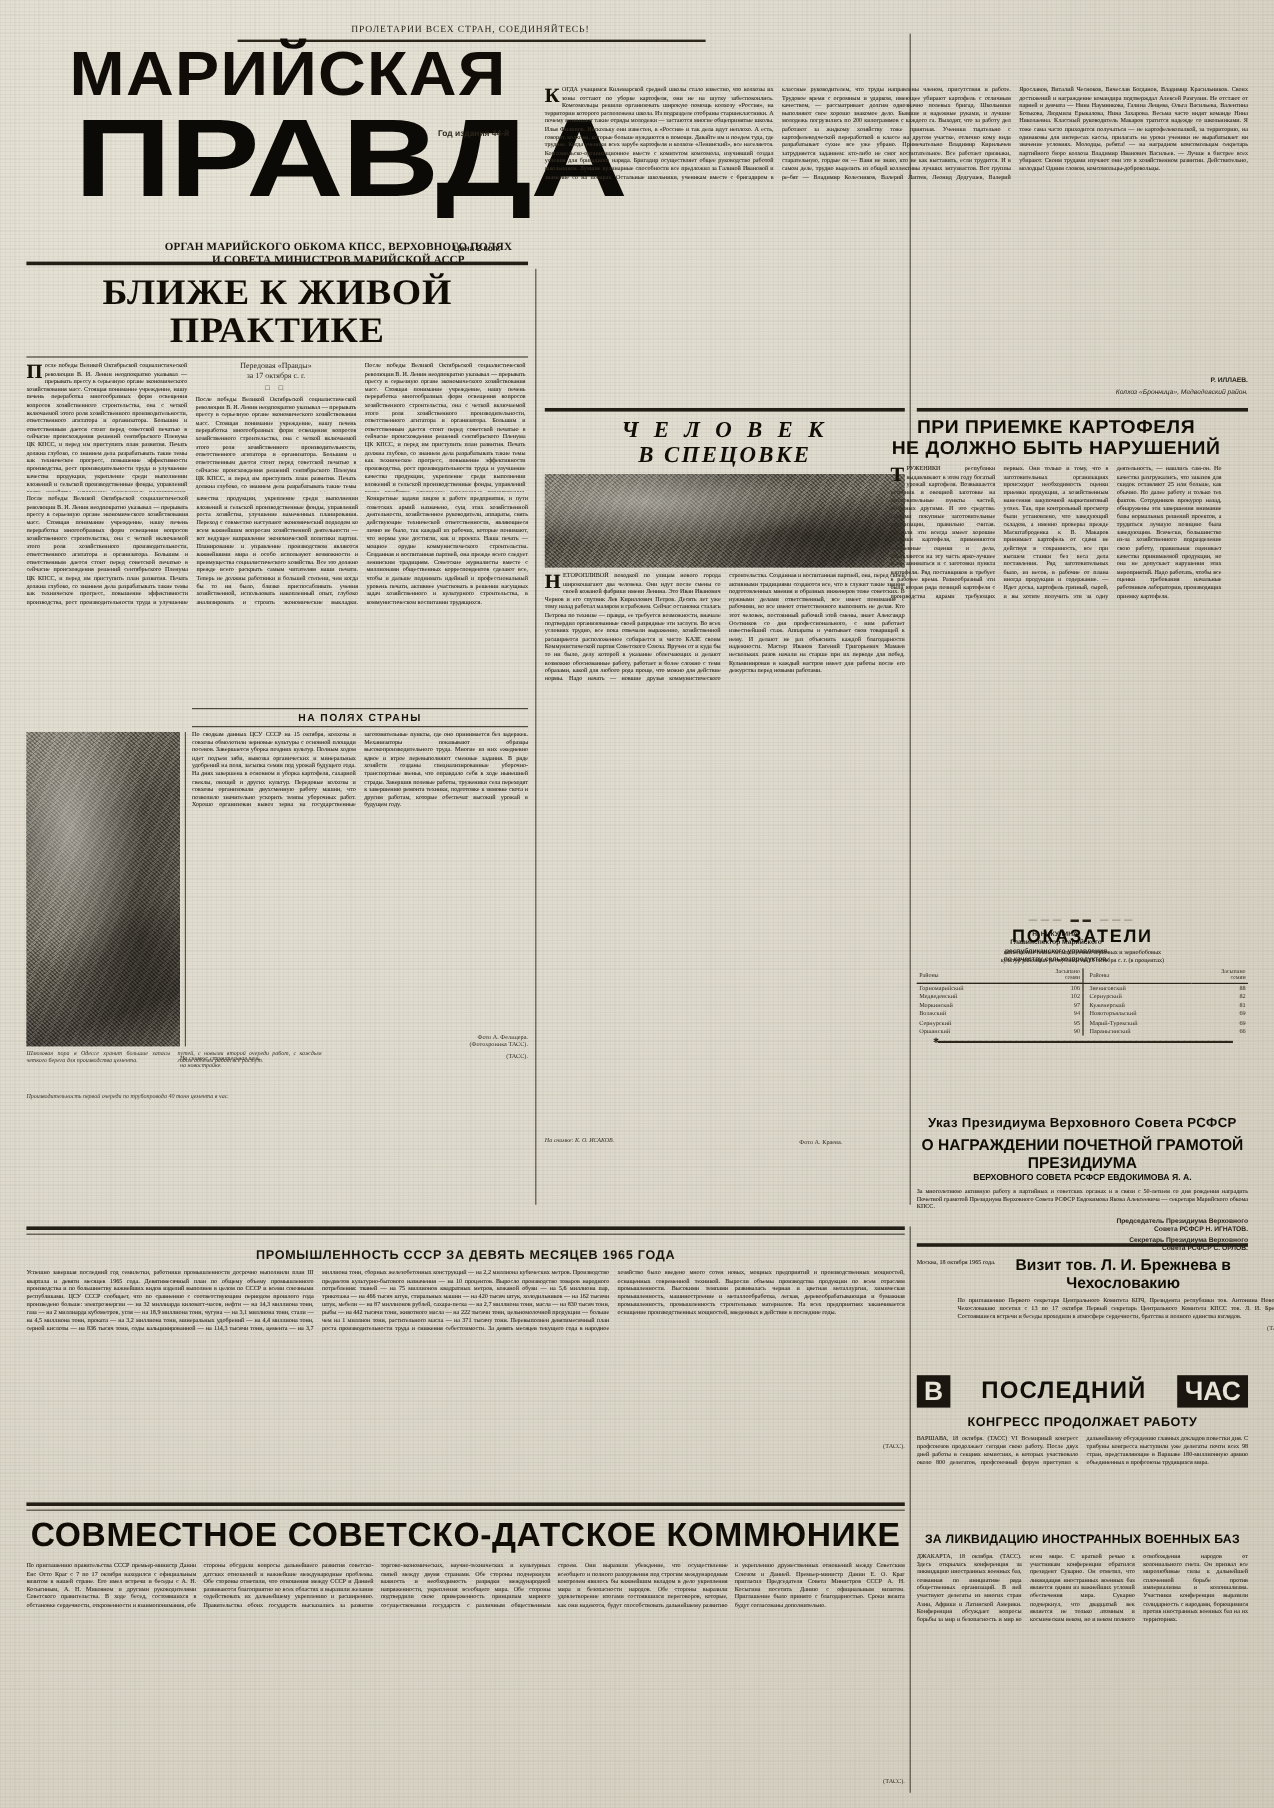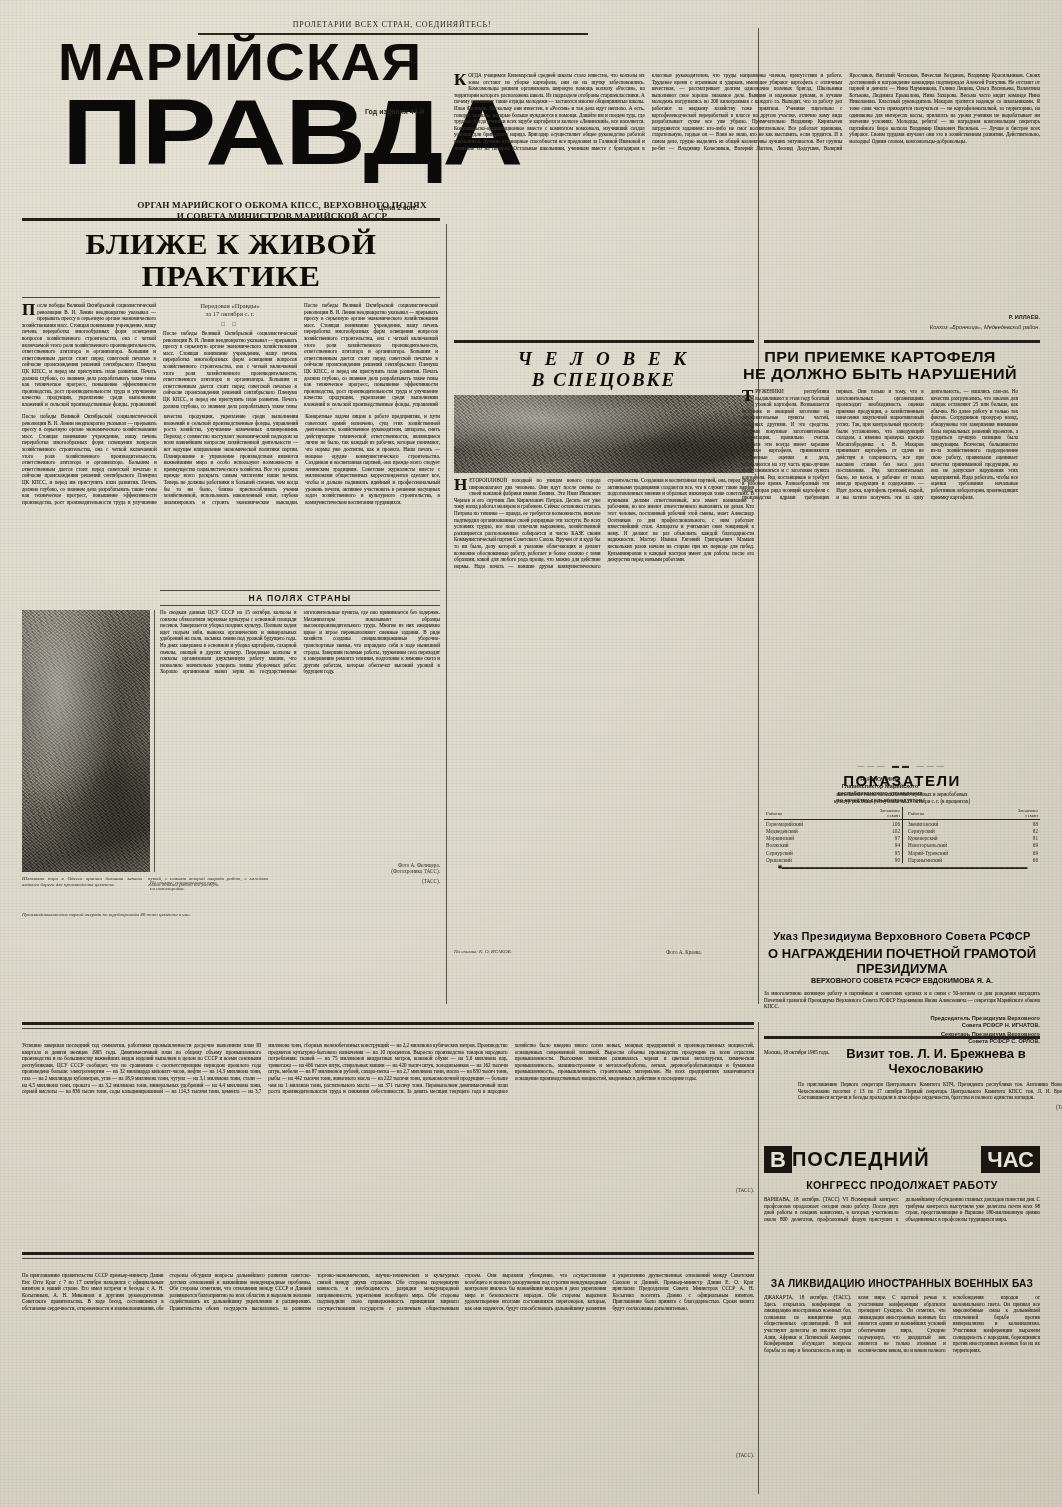--- a/index.html
+++ b/index.html
@@ -332,42 +332,44 @@
     <div class="cap">Производительность первой очереди по трубопровода 40 тонн цемента в час.</div>
   </div>
   <div style="position:absolute;left:128px;top:866px;width:120px;">
     <div class="cap">На снимке: строительная печь</div>
     <div class="cap">на новостройке.</div>
   </div>
 
   <div class="rule-thick" style="position:absolute;left:0;top:1008px;width:732px;"></div>
   <div class="rule" style="position:absolute;left:0;top:1014px;width:732px;"></div>
   <div style="position:absolute;left:0;top:1022px;width:732px;">
+    <div class="h-sub" style="margin-top:4px;">ПРОМЫШЛЕННОСТЬ СССР ЗА ДЕВЯТЬ МЕСЯЦЕВ 1965 ГОДА</div>
     <div class="body-txt cols3" style="height:145px;margin-top:6px;overflow:hidden;">Успешно завершая последний год семилетки, работники промышленности досрочно выполнили план III квартала и девяти месяцев 1965 года. Девятимесячный план по общему объему промышленного производства и по большинству важнейших видов изделий выполнен в целом по СССР и всеми союзными республиками. ЦСУ СССР сообщает, что по сравнению с соответствующим периодом прошлого года произведено больше: электроэнергии — на 32 миллиарда киловатт-часов, нефти — на 14,3 миллиона тонн, газа — на 2 миллиарда кубометров, угля — на 18,9 миллиона тонн, чугуна — на 3,1 миллиона тонн, стали — на 4,5 миллиона тонн, проката — на 3,2 миллиона тонн, минеральных удобрений — на 4,4 миллиона тонн, серной кислоты — на 836 тысяч тонн, соды кальцинированной — на 114,3 тысячи тонн, цемента — на 3,7 миллиона тонн, сборных железобетонных конструкций — на 2,2 миллиона кубических метров. Производство предметов культурно-бытового назначения — на 10 процентов. Выросло производство товаров народного потребления: тканей — на 75 миллионов квадратных метров, кожаной обуви — на 5,6 миллиона пар, трикотажа — на 466 тысяч штук, стиральных машин — на 420 тысяч штук, холодильников — на 162 тысячи штук, мебели — на 87 миллионов рублей, сахара-песка — на 2,7 миллиона тонн, масла — на 830 тысяч тонн, рыбы — на 442 тысячи тонн, животного масла — на 222 тысячи тонн, цельномолочной продукции — больше чем на 1 миллион тонн, растительного масла — на 371 тысячу тонн. Перевыполнен девятимесячный план роста производительности труда и снижения себестоимости. За девять месяцев текущего года в народное хозяйство было введено много сотен новых, мощных предприятий и производственных мощностей, оснащенных современной техникой. Выросли объемы производства продукции по всем отраслям промышленности. Высокими темпами развивалась черная и цветная металлургия, химическая промышленность, машиностроение и металлообработка, легкая, деревообрабатывающая и бумажная промышленность, промышленность строительных материалов. На всех предприятиях заканчивается оснащение производственных мощностей, введенных в действие в последние годы.</div>
     <div class="tass">(ТАСС).</div>
   </div>
 
   <div class="rule-thick" style="position:absolute;left:0;top:1238px;width:732px;"></div>
   <div class="rule" style="position:absolute;left:0;top:1244px;width:732px;"></div>
   <div style="position:absolute;left:0;top:1250px;width:732px;">
+    <div class="head-sans h-komm">СОВМЕСТНОЕ СОВЕТСКО-ДАТСКОЕ КОММЮНИКЕ</div>
     <div class="body-txt cols5" style="height:180px;margin-top:8px;overflow:hidden;">По приглашению правительства СССР премьер-министр Дании Енс Отто Краг с 7 по 17 октября находился с официальным визитом в нашей стране. Его имел встречи и беседы с А. Н. Косыгиным, А. Н. Микояном и другими руководителями Советского правительства. В ходе бесед, состоявшихся в обстановке сердечности, откровенности и взаимопонимания, обе стороны обсудили вопросы дальнейшего развития советско-датских отношений и важнейшие международные проблемы. Обе стороны отметили, что отношения между СССР и Данией развиваются благоприятно во всех областях и выразили желание содействовать их дальнейшему укреплению и расширению. Правительства обоих государств высказались за развитие торгово-экономических, научно-технических и культурных связей между двумя странами. Обе стороны подчеркнули важность и необходимость разрядки международной напряженности, укрепления всеобщего мира. Обе стороны подтвердили свою приверженность принципам мирного сосуществования государств с различным общественным строем. Они выразили убеждение, что осуществление всеобщего и полного разоружения под строгим международным контролем явилось бы важнейшим вкладом в дело укрепления мира и безопасности народов. Обе стороны выразили удовлетворение итогами состоявшихся переговоров, которые, как они надеются, будут способствовать дальнейшему развитию и укреплению дружественных отношений между Советским Союзом и Данией. Премьер-министр Дании Е. О. Краг пригласил Председателя Совета Министров СССР А. Н. Косыгина посетить Данию с официальным визитом. Приглашение было принято с благодарностью. Сроки визита будут согласованы дополнительно.</div>
     <div class="tass">(ТАСС).</div>
   </div>
 
   <div class="rule-thick" style="position:absolute;left:742px;top:1022px;width:276px;"></div>
   <div style="position:absolute;left:776px;top:1032px;width:276px;">
     <div class="head-sans" style="font-size:13px;letter-spacing:0;">Визит тов. Л. И. Брежнева в Чехословакию</div>
     <div class="body-txt" style="margin-top:5px;">По приглашению Первого секретаря Центрального Комитета КПЧ, Президента республики тов. Антонина Новотного Чехословакию посетил с 13 по 17 октября Первый секретарь Центрального Комитета КПСС тов. Л. И. Брежнев. Состоявшиеся встречи и беседы проходили в атмосфере сердечности, братства и полного единства взглядов.</div>
     <div class="tass" style="margin-top:3px;">(ТАСС).</div>
   </div>
 
   <div style="position:absolute;left:742px;top:1132px;width:276px;">
     <div style="display:flex;align-items:stretch;height:27px;">
       <div style="background:#1b1710;color:#e6e3d7;font-family:'Liberation Sans',sans-serif;font-weight:bold;font-size:22px;line-height:27px;padding:0 6px;">В</div>
-      <div style="flex:1;font-family:'Liberation Sans',sans-serif;font-weight:bold;font-size:20px;line-height:27px;text-align:left;color:#120f0a;letter-spacing:1px;">ПОСЛЕДНИЙ</div>
+      <div style="flex:1;font-family:'Liberation Sans',sans-serif;font-weight:bold;font-size:20px;line-height:27px;text-align:center;color:#120f0a;letter-spacing:1px;">ПОСЛЕДНИЙ</div>
       <div style="background:#1b1710;color:#e6e3d7;font-family:'Liberation Sans',sans-serif;font-weight:bold;font-size:22px;line-height:27px;padding:0 6px;">ЧАС</div>
     </div>
     <div class="head-sans" style="font-size:10.5px;margin-top:6px;letter-spacing:.4px;">КОНГРЕСС ПРОДОЛЖАЕТ РАБОТУ</div>
     <div class="body-txt cols2" style="height:80px;margin-top:5px;overflow:hidden;">ВАРШАВА, 18 октября. (ТАСС) VI Всемирный конгресс профсоюзов продолжает сегодня свою работу. После двух дней работы в секциях комиссиях, в которых участвовало около 800 делегатов, профсоюзный форум приступил к дальнейшему обсуждению главных докладов повестки дня. С трибуны конгресса выступили уже делегаты почти всех 98 стран, представляющие в Варшаве 180-миллионную армию объединенных в профсоюзы трудящихся мира.</div>
     <div style="text-align:center;font-size:7px;color:#2b2619;letter-spacing:2px;">———</div>
   </div>
 
   <div style="position:absolute;left:742px;top:1264px;width:276px;">
     <div class="head-sans" style="font-size:10.2px;letter-spacing:.2px;">ЗА ЛИКВИДАЦИЮ ИНОСТРАННЫХ ВОЕННЫХ БАЗ</div>
     <div class="body-txt cols3" style="height:190px;margin-top:5px;overflow:hidden;">ДЖАКАРТА, 18 октября. (ТАСС). Здесь открылась конференция за ликвидацию иностранных военных баз, созванная по инициативе ряда общественных организаций. В ней участвуют делегаты из многих стран Азии, Африки и Латинской Америки. Конференция обсуждает вопросы борьбы за мир и безопасность и мир во всем мире. С краткой речью к участникам конференции обратился президент Сукарно. Он отметил, что ликвидация иностранных военных баз является одним из важнейших условий обеспечения мира. Сукарно подчеркнул, что двадцатый век является не только атомным и космическим веком, но и веком полного освобождения народов от колониального гнета. Он призвал все миролюбивые силы к дальнейшей сплоченной борьбе против империализма и колониализма. Участники конференции выразили солидарность с народами, борющимися против иностранных военных баз на их территориях.</div>

